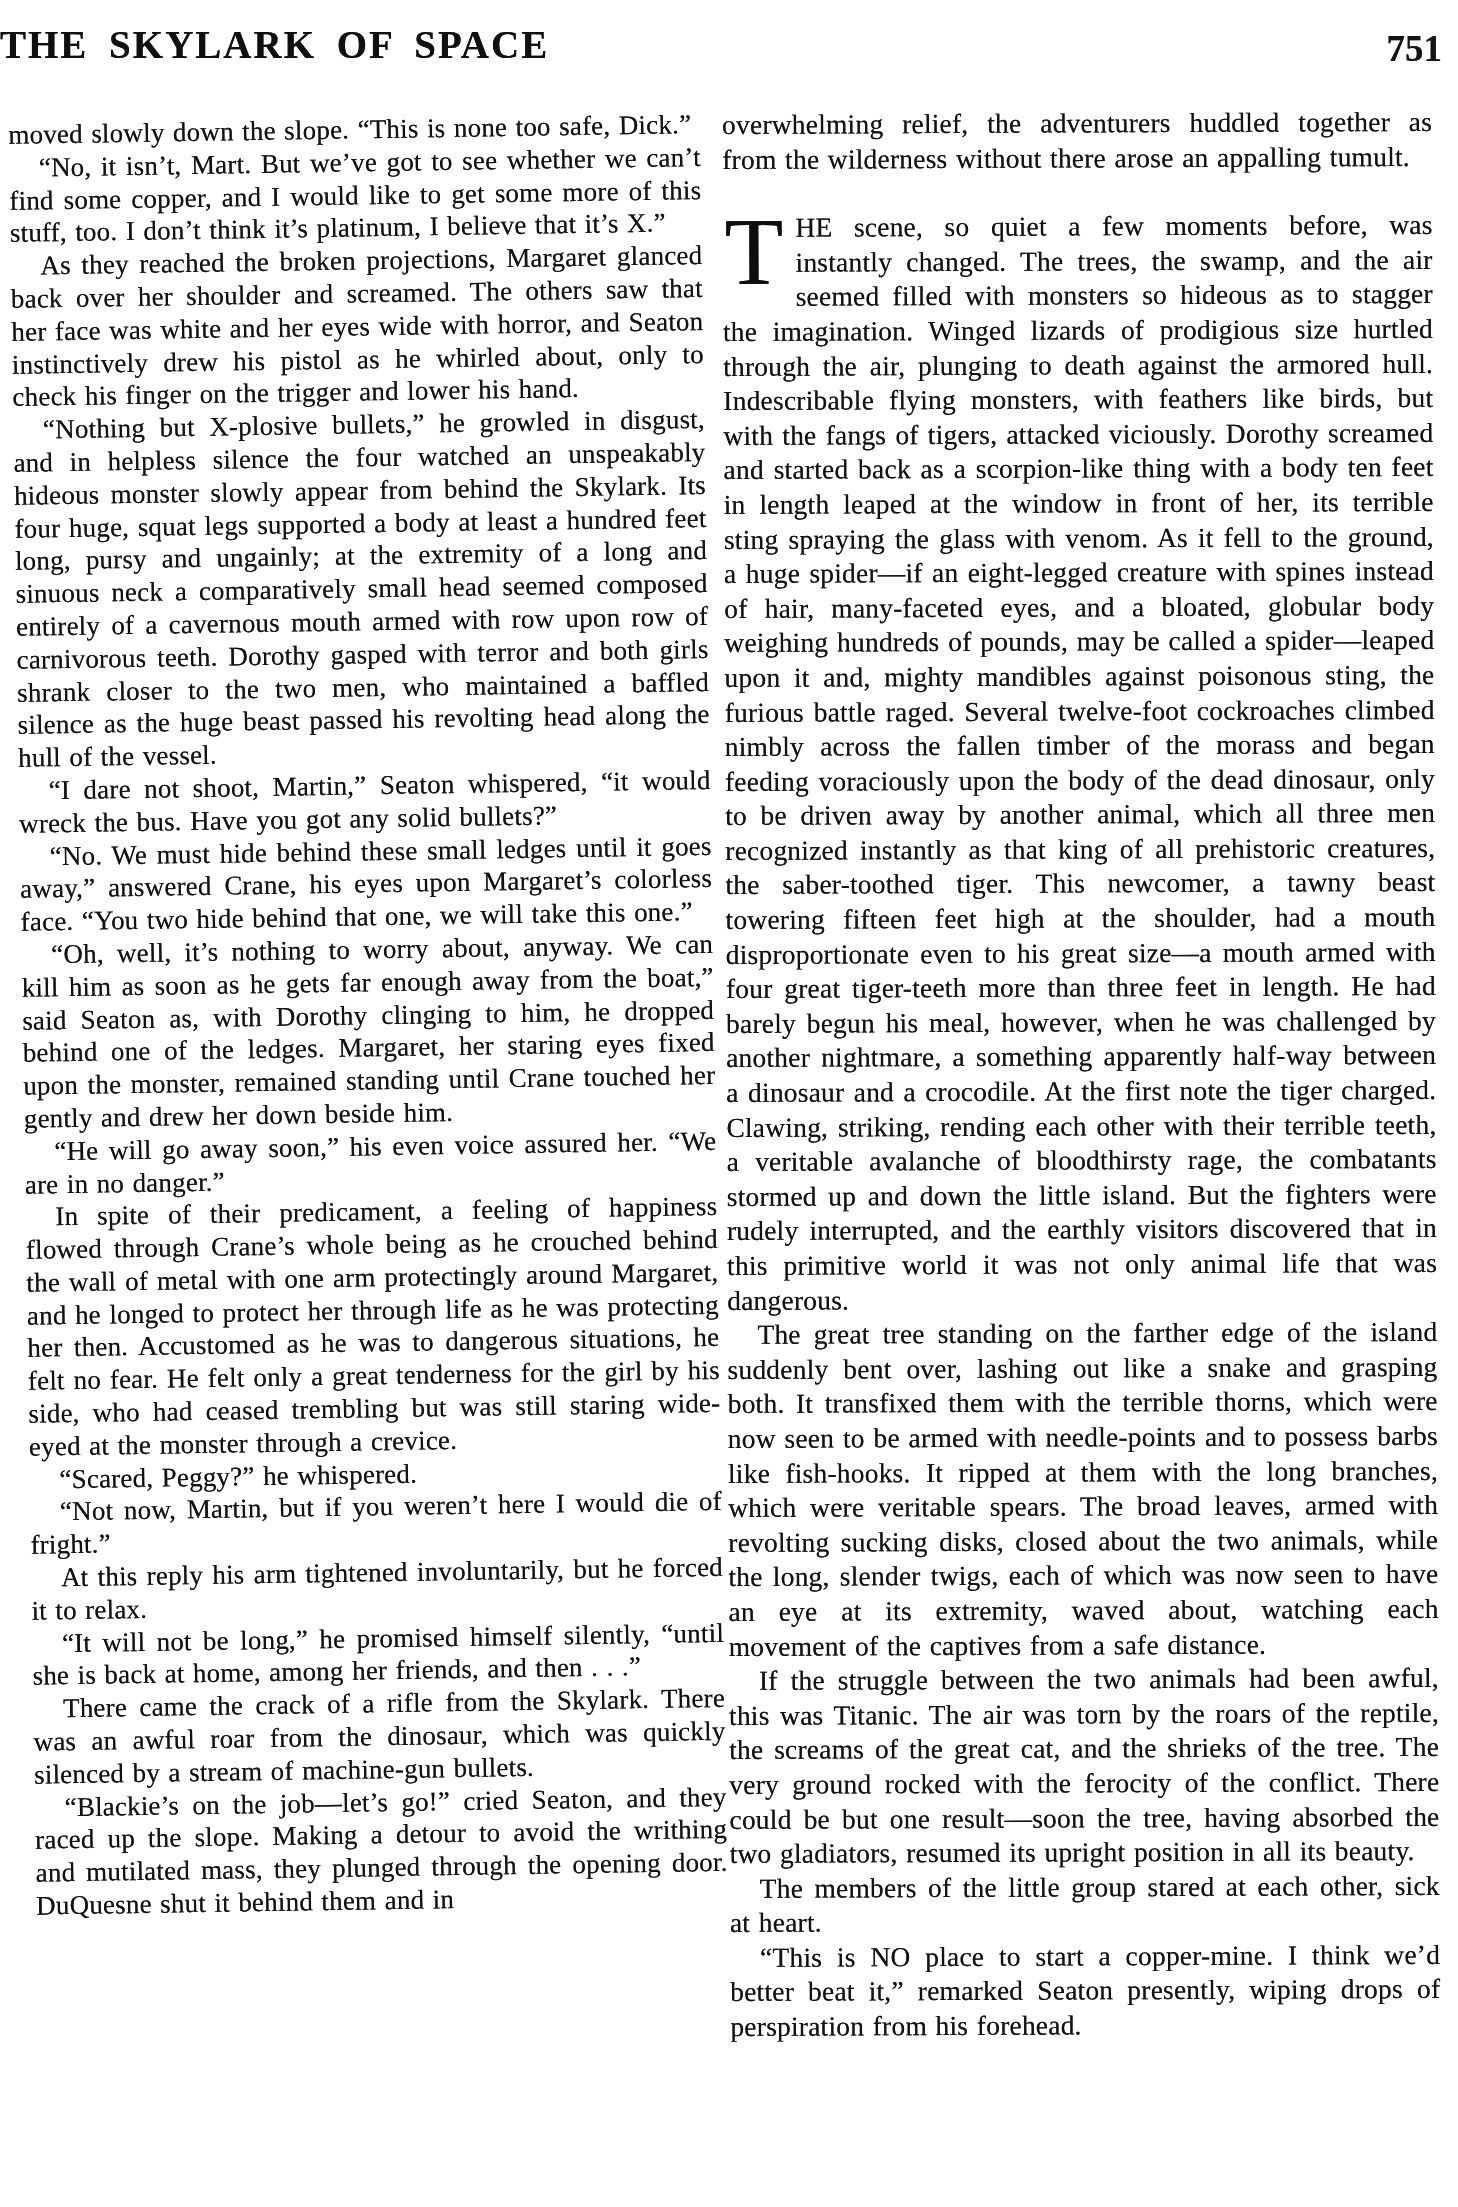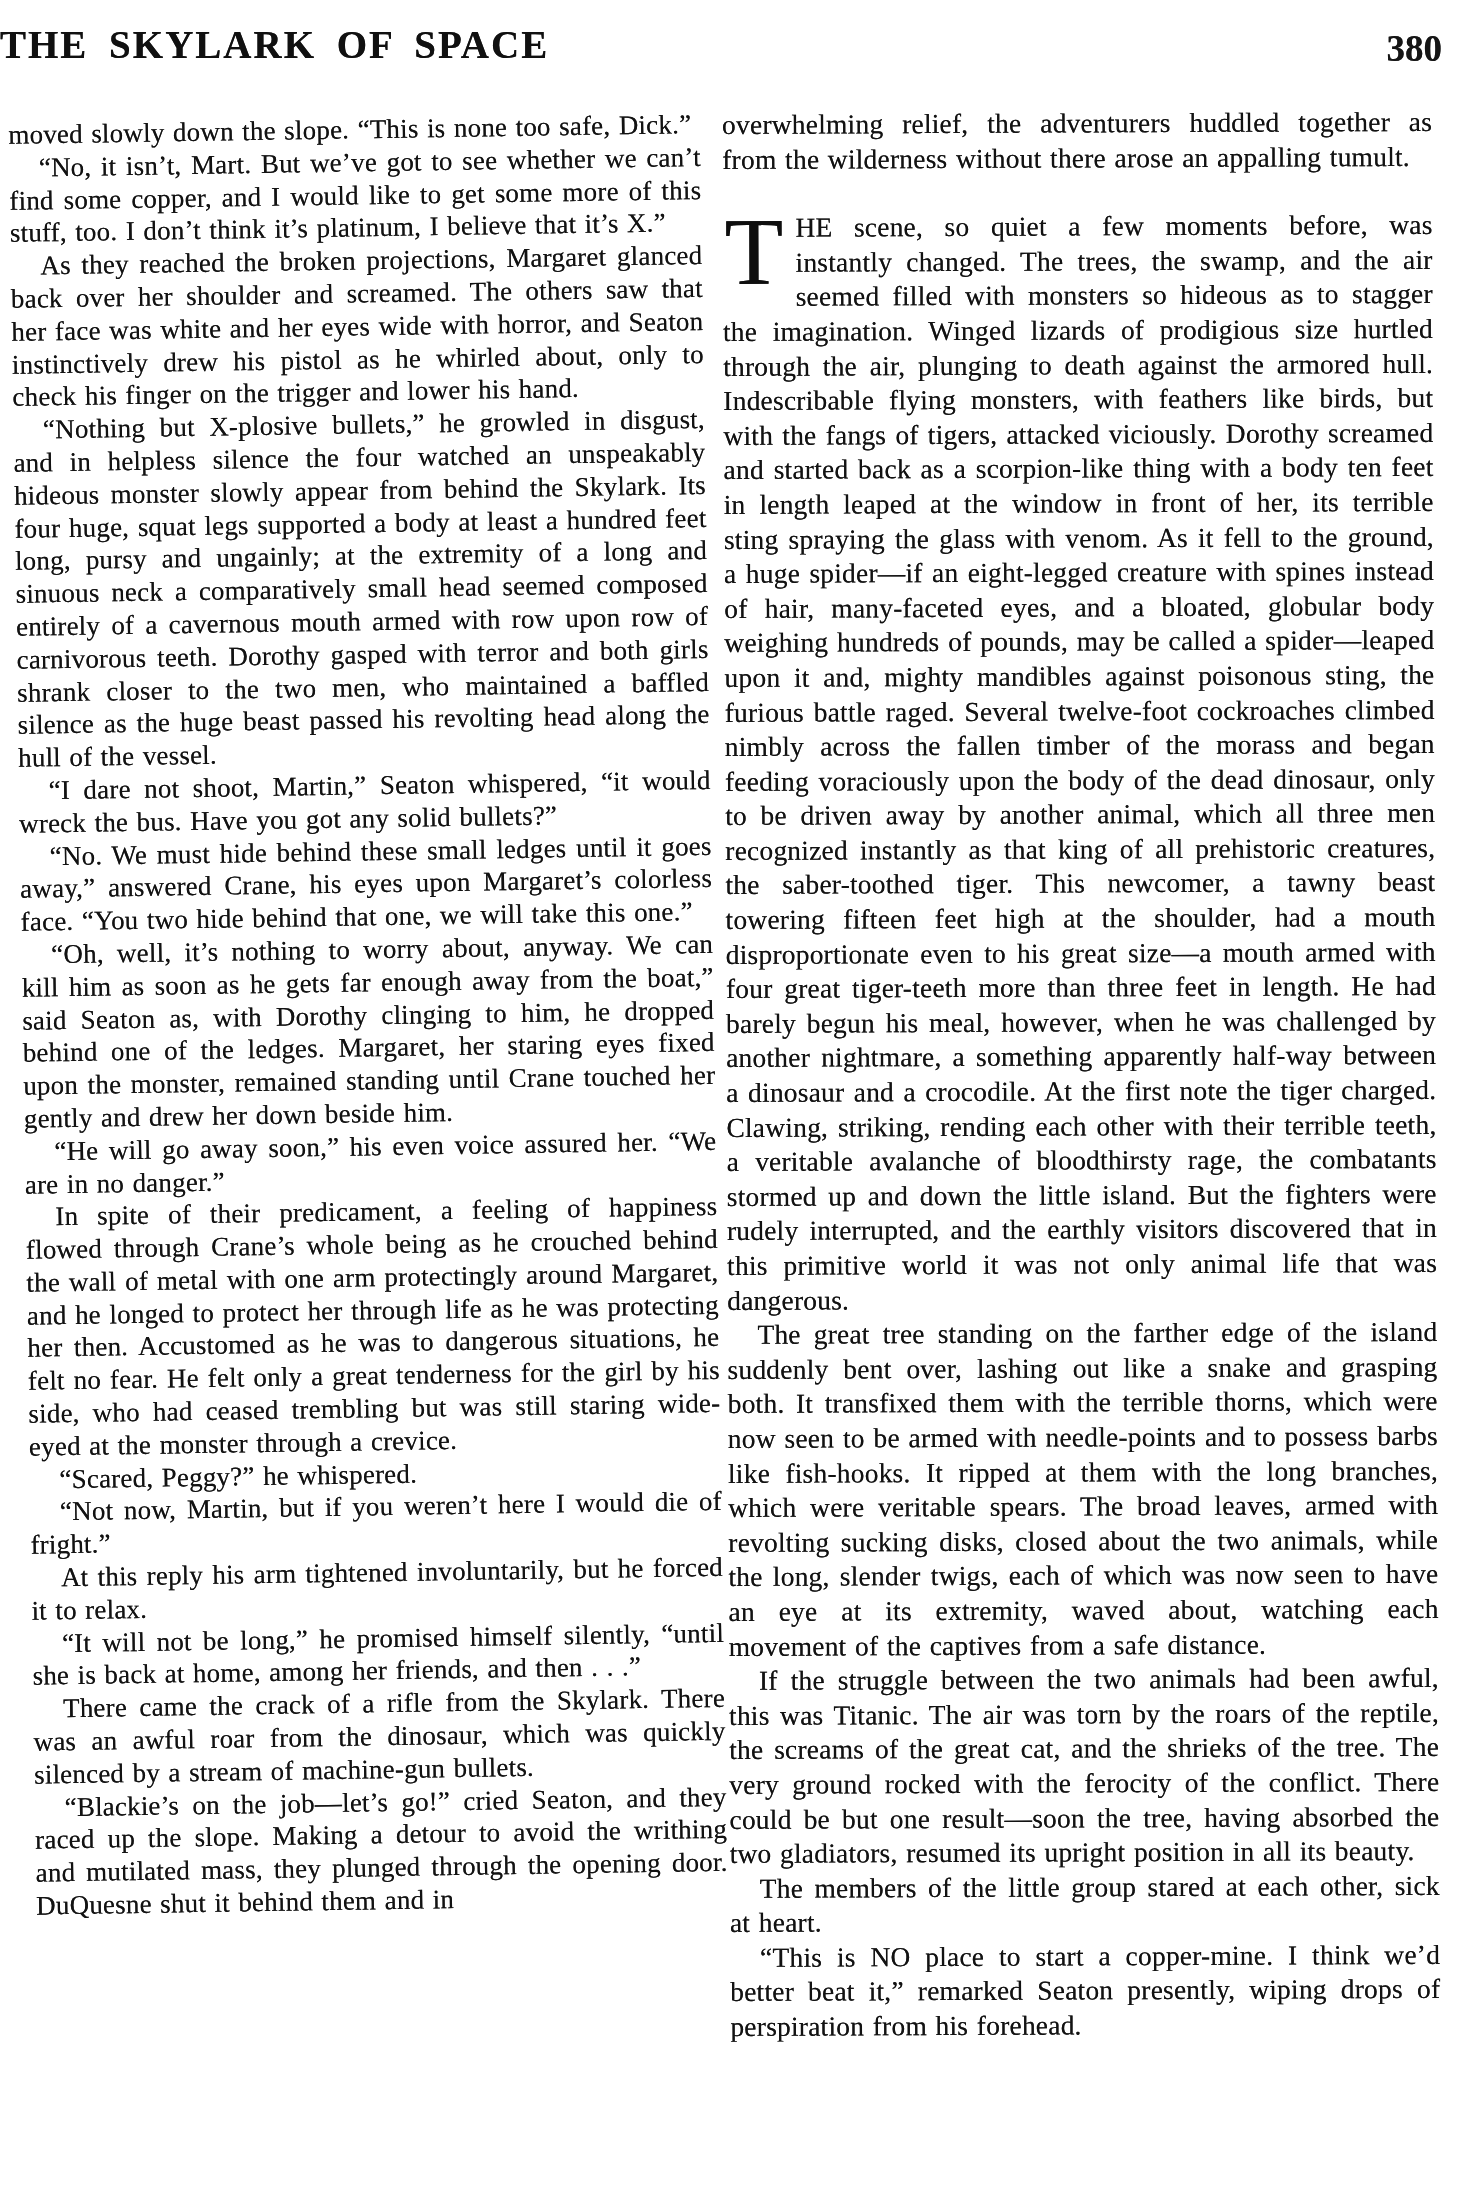--- a/index.html
+++ b/index.html
@@ -64,21 +64,21 @@
     text-shadow: 0 0 0.6px rgba(10,10,10,0.85);
   }
 </style>
 </head>
 <body>
 
 <div class="page">
 
   <header>
     <div class="running-title">THE SKYLARK OF SPACE</div>
-    <div class="page-number">380</div>
+    <div class="page-number">751</div>
   </header>
 
   <main class="columns">
 
     <section class="col col-left">
       <p class="para first">moved slowly down the slope.  “This is none too safe, Dick.”</p>
       <p class="para">“No, it isn’t, Mart.  But we’ve got to see whether we can’t find some copper, and I would like to get some more of this stuff, too.  I don’t think it’s platinum, I believe that it’s X.”</p>
       <p class="para">As they reached the broken projections, Margaret glanced back over her shoulder and screamed.  The others saw that her face was white and her eyes wide with horror, and Seaton instinctively drew his pistol as he whirled about, only to check his finger on the trigger and lower his hand.</p>
       <p class="para">“Nothing but X-plosive bullets,” he growled in disgust, and in helpless silence the four watched an unspeakably hideous monster slowly appear from behind the Skylark.  Its four huge, squat legs supported a body at least a hundred feet long, pursy and ungainly; at the extremity of a long and sinuous neck a comparatively small head seemed composed entirely of a cavernous mouth armed with row upon row of carnivorous teeth.  Dorothy gasped with terror and both girls shrank closer to the two men, who maintained a baffled silence as the huge beast passed his revolting head along the hull of the vessel.</p>
       <p class="para">“I dare not shoot, Martin,” Seaton whispered, “it would wreck the bus.  Have you got any solid bullets?”</p>

